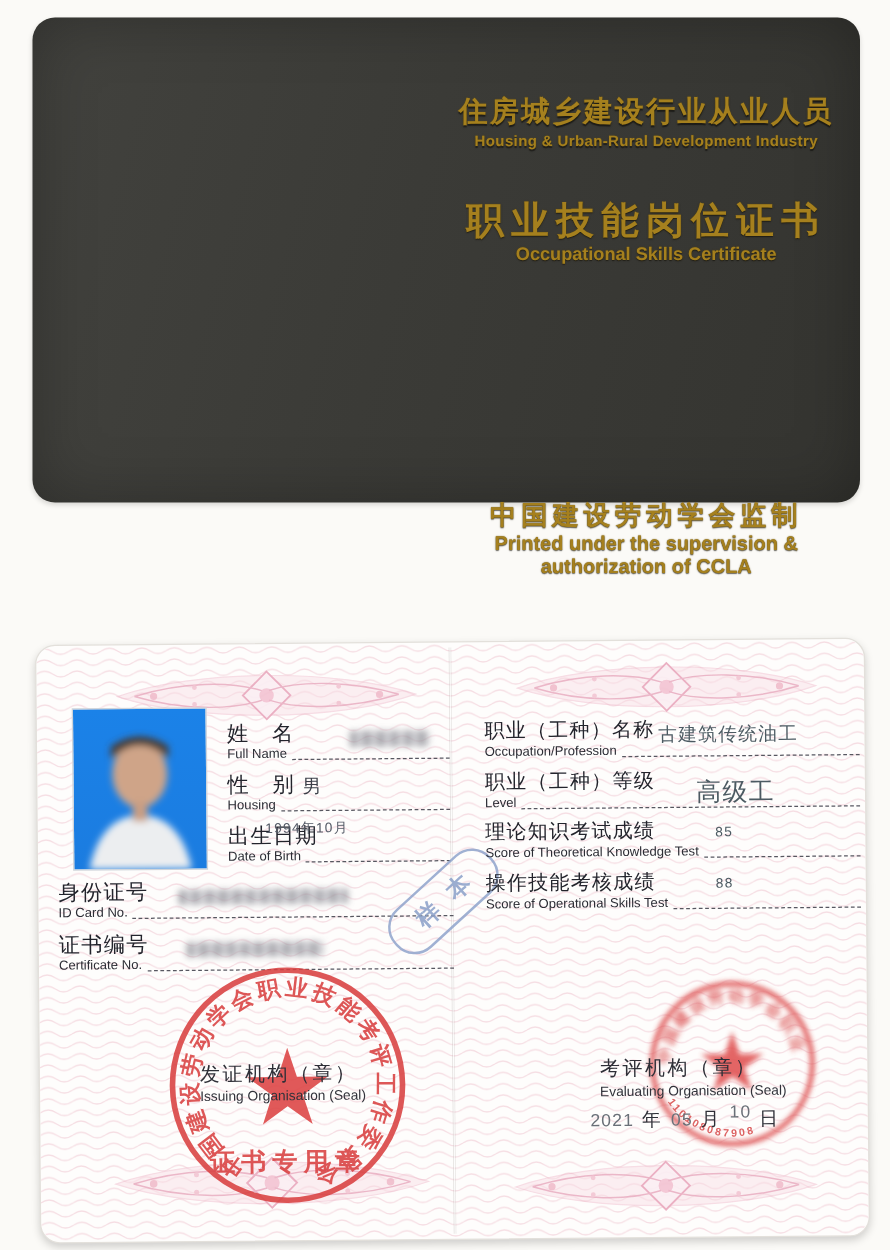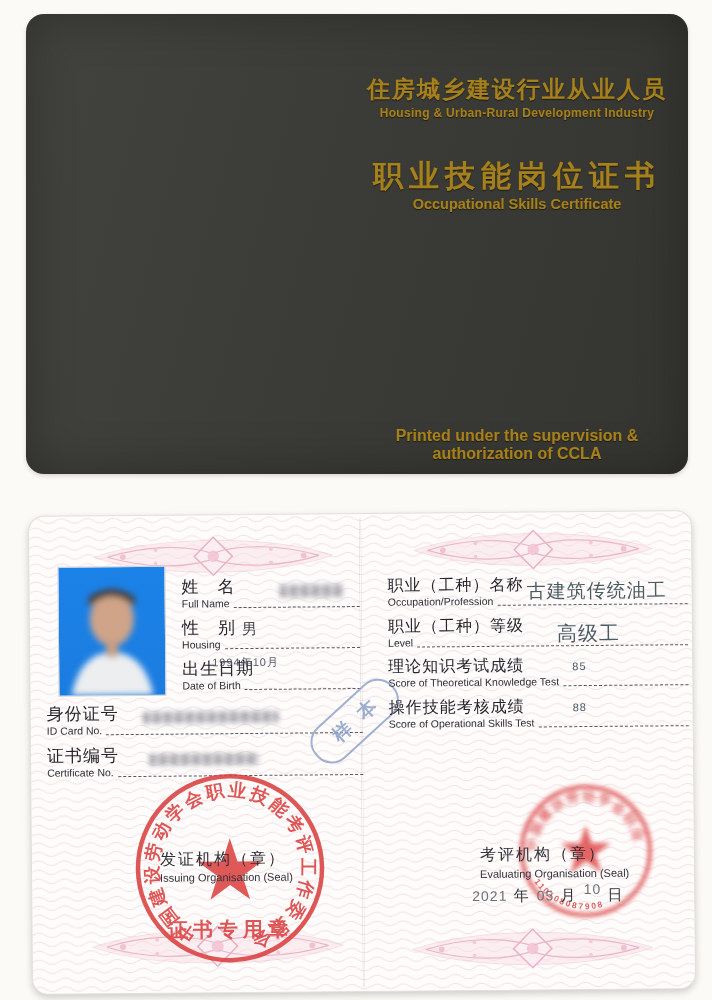--- a/index.html
+++ b/index.html
@@ -3,21 +3,21 @@
 <meta charset="utf-8">
 <style>
   html,body{margin:0;padding:0;}
   body{
     width:712px;height:1000px;position:relative;overflow:hidden;
     background:#fbfaf7;
     font-family:"Liberation Sans","DejaVu Sans",sans-serif;
   }
   
   .cover{
-    position:absolute;left:26px;top:14px;width:662px;height:460px;
+    position:absolute;left:26px;top:14px;width:662px;height:388px;
     background:linear-gradient(105deg,#42423e 0%,#3b3b37 45%,#343430 100%);
     border-radius:18px;
     box-shadow:inset 0 0 50px rgba(0,0,0,.28), 0 2px 4px rgba(0,0,0,.15);
   }
   .cover-text{position:absolute;left:330px;width:322px;top:0;height:100%;text-align:center;}
   .gold{color:#a5801e;text-shadow:0 1px 1px rgba(0,0,0,.55),0 0 1px #6b5410;}
   .cv-t1{position:absolute;left:0;right:0;top:60px;font-size:23px;font-weight:bold;letter-spacing:2px;}
   .cv-t1e{position:absolute;left:0;right:0;top:92px;font-size:12px;font-weight:bold;letter-spacing:.3px;}
   .cv-t2{position:absolute;left:0;right:0;top:142px;font-size:30px;font-weight:bold;letter-spacing:6px;}
   .cv-t2e{position:absolute;left:0;right:0;top:182px;font-size:14.5px;font-weight:bold;}
@@ -69,20 +69,21 @@
 </style>
 </head>
 <body>
 
 <div class="cover">
   <div class="cover-text">
     <div class="cv-t1 gold">住房城乡建设行业从业人员</div>
     <div class="cv-t1e gold">Housing &amp; Urban-Rural Development Industry</div>
     <div class="cv-t2 gold">职业技能岗位证书</div>
     <div class="cv-t2e gold">Occupational Skills Certificate</div>
+    <div class="cv-p1 gold">中国建设劳动学会监制</div>
     <div class="cv-p1e gold">Printed under the supervision &amp; authorization of CCLA</div>
   </div>
 </div>
 
 <div class="booklet">
 
   <svg class="wavebg" width="662" height="477">
     <defs>
       <pattern id="wave" width="26" height="9" patternUnits="userSpaceOnUse">
         <path d="M0,4.5 Q6.5,0 13,4.5 T26,4.5" stroke="#f2ccd6" stroke-width="1" fill="none" opacity="0.65"></path>
@@ -219,21 +220,21 @@
       </div>
   </div>
   <div class="field small-cn" style="left:358px;top:184px;width:300px">
     <div class="f-cn">操作技能考核成绩</div>
     <div class="en-row">
         <span class="f-en">Score of Operational Skills Test</span>
         <span class="dash"></span>
       </div>
   </div>
 
-  <div class="val val-teal" style="left:497px;top:66px;font-size:19px">古建筑传统油工</div>
+  <div class="val val-teal" style="left:497px;top:66px;font-size:15px">古建筑传统油工</div>
   <div class="val val-teal" style="left:527px;top:108px;font-size:20px">高级工</div>
   <div class="val val-teal" style="left:542px;top:148px">85</div>
   <div class="val val-teal" style="left:542px;top:189px">88</div>
 
   <svg class="sealsvg" style="left:468px;top:255px" width="172" height="172">
     <g opacity="0.9">
       <g filter="url(#blurF)">
         <circle cx="86" cy="84" r="64" fill="none" stroke="#dd5050" stroke-width="4"></circle>
         <defs>
             <path id="ringR" d="M36,84 a50,50 0 1,1 100,0"></path>

